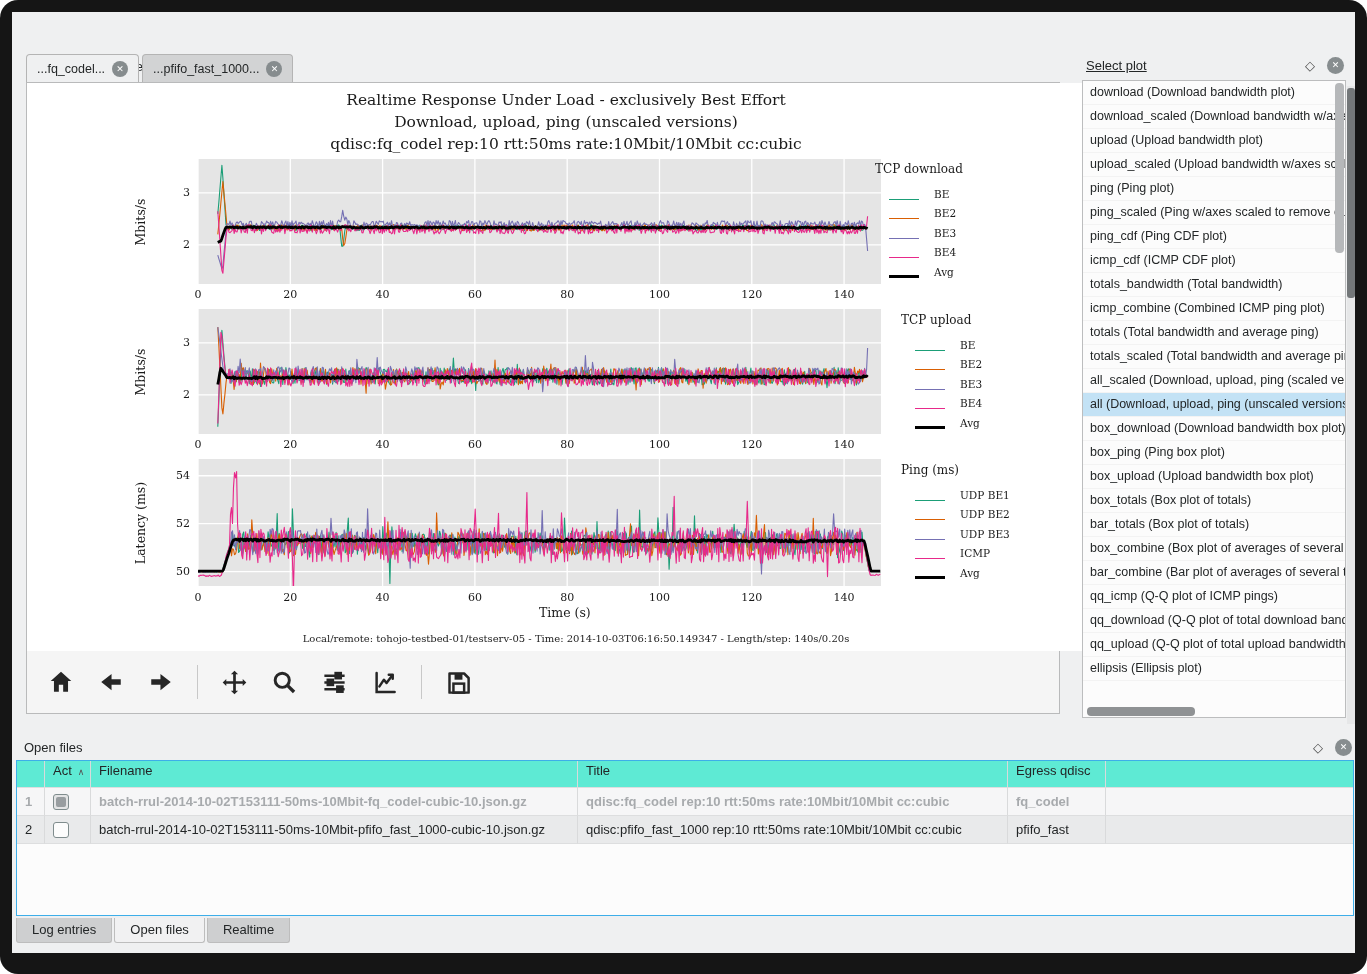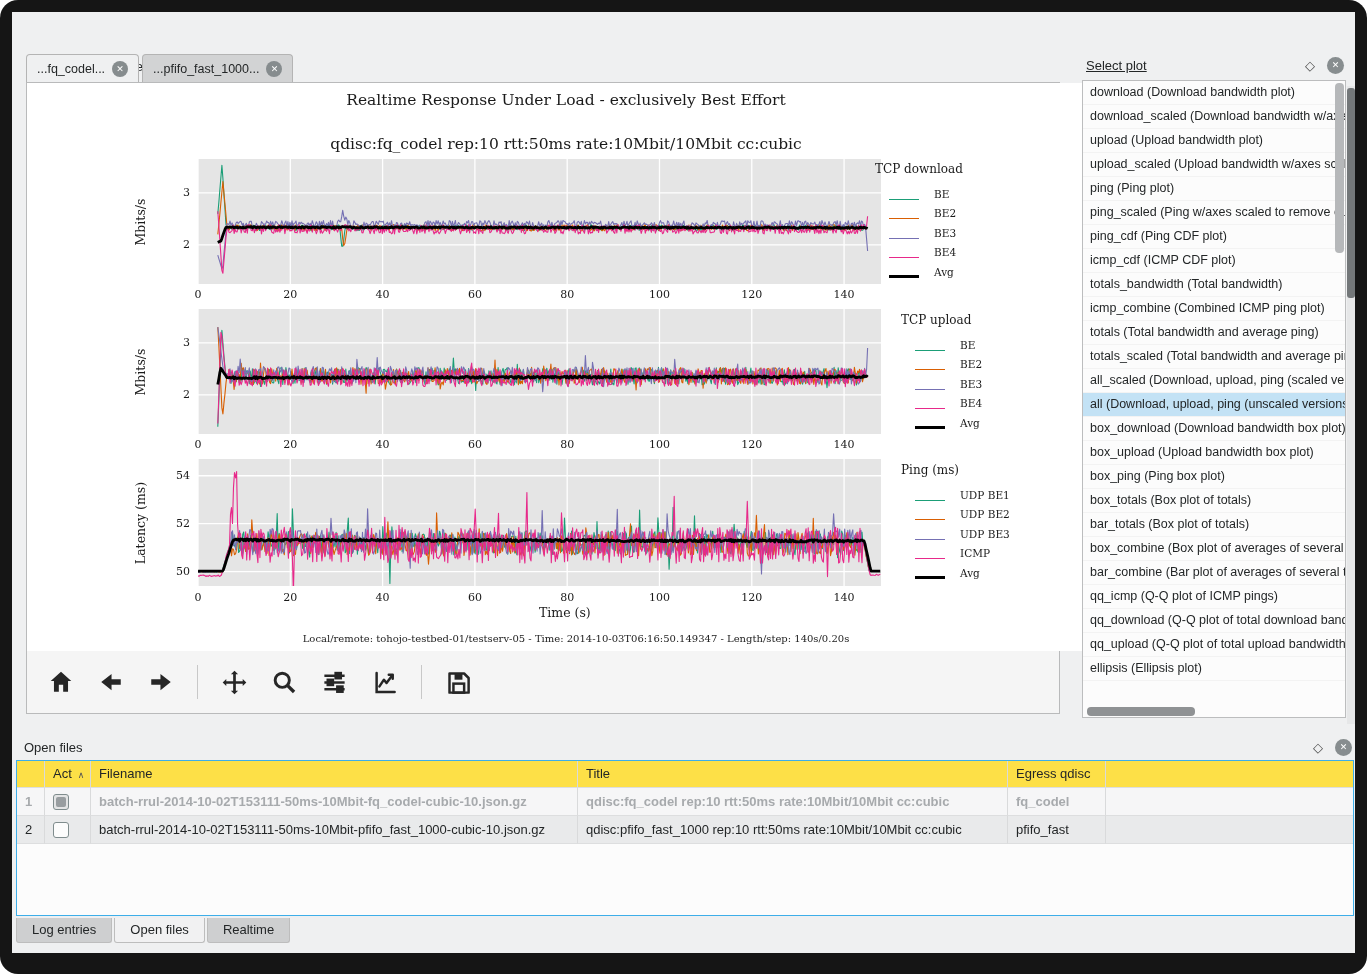--- a/index.html
+++ b/index.html
@@ -66,21 +66,21 @@
 
   
   .bottom-dock { position: absolute; left: 4px; top: 722px; width: 1338px; height: 182px; }
   .bd-header { position: absolute; left: 0; top: 0; right: 0; height: 26px; display: flex; align-items: center; }
   .bd-title { font-size: 13px; color: #232627; padding-left: 8px; flex: 1; }
   .of-table { position: absolute; left: 0; top: 26px; right: 0; bottom: 0; background: #fcfcfc;
               border: 1px solid #3daee9; overflow: hidden; }
   .of-row { display: grid; grid-template-columns: 28px 46px 487px 430px 98px 1fr; }
   .of-cell { height: 28px; line-height: 27px; padding-left: 8px; font-size: 13px; color: #232627;
              border-right: 1px solid #d9dadb; border-bottom: 1px solid #dddedf; white-space: nowrap; overflow: hidden; }
-  .of-head .of-cell { height: 27px; line-height: 26px; background: #fde047; color: #232627; }
+  .of-head .of-cell { height: 27px; line-height: 20px; background: #5eead4; color: #232627; }
   .of-row.dim .of-cell { color: #a7aaad; font-weight: 600; }
   .of-row.r1 .of-cell { background: #f6f6f7; }
   .of-row.r2 .of-cell { background: #e9eaeb; }
   .of-cell.cb-cell { display: flex; align-items: center; justify-content: flex-start; }
   .cbox { width: 16px; height: 16px; border: 1px solid #7f8c8d; border-radius: 3px; background: #fcfcfc;
           display: flex; align-items: center; justify-content: center; }
   .cbox.partial { background: #e3e4e5; }
   .cbox.partial::after { content: ""; width: 10px; height: 10px; border-radius: 2px; background: #989da0; }
   .sort-caret { font-size: 9px; color: #555; margin-left: 6px; }
 
@@ -112,20 +112,21 @@
         </div>
         <div class="tab">
           <span class="tab-label">...pfifo_fast_1000...</span>
           <span class="tab-close">✕</span>
         </div>
       </div>
 
     <div class="plot-widget">
       <div class="figure" id="figure">
         <div class="fig-title" style="top:8px">Realtime Response Under Load - exclusively Best Effort</div>
+        <div class="fig-title" style="top:30px">Download, upload, ping (unscaled versions)</div>
         <div class="fig-title" style="top:52px">qdisc:fq_codel rep:10 rtt:50ms rate:10Mbit/10Mbit cc:cubic</div>
         <div class="xlab" style="left:479px; top:522px">Time (s)</div>
         <div class="caption" style="top:550px">Local/remote: tohojo-testbed-01/testserv-05 - Time: 2014-10-03T06:16:50.149347 - Length/step: 140s/0.20s</div>
       <svg width="683" height="125" class="subplot-svg" style="left: 138px; top: 76px;">
             <rect x="0" y="0" width="683" height="125" fill="#e5e5e5"></rect>
             <line x1="0" x2="0" y1="0" y2="125" stroke="#ffffff" stroke-width="1.3"></line>
             <line x1="92.2972972972973" x2="92.2972972972973" y1="0" y2="125" stroke="#ffffff" stroke-width="1.3"></line>
             <line x1="184.5945945945946" x2="184.5945945945946" y1="0" y2="125" stroke="#ffffff" stroke-width="1.3"></line>
             <line x1="276.89189189189193" x2="276.89189189189193" y1="0" y2="125" stroke="#ffffff" stroke-width="1.3"></line>
             <line x1="369.1891891891892" x2="369.1891891891892" y1="0" y2="125" stroke="#ffffff" stroke-width="1.3"></line>
@@ -353,22 +354,22 @@
           <div class="plot-item">ping_scaled (Ping w/axes scaled to remove outliers)</div>
           <div class="plot-item">ping_cdf (Ping CDF plot)</div>
           <div class="plot-item">icmp_cdf (ICMP CDF plot)</div>
           <div class="plot-item">totals_bandwidth (Total bandwidth)</div>
           <div class="plot-item">icmp_combine (Combined ICMP ping plot)</div>
           <div class="plot-item">totals (Total bandwidth and average ping)</div>
           <div class="plot-item">totals_scaled (Total bandwidth and average ping)</div>
           <div class="plot-item">all_scaled (Download, upload, ping (scaled versions))</div>
           <div class="plot-item selected">all (Download, upload, ping (unscaled versions))</div>
           <div class="plot-item">box_download (Download bandwidth box plot)</div>
+          <div class="plot-item">box_ping (Ping box plot)</div>
           <div class="plot-item">box_upload (Upload bandwidth box plot)</div>
-          <div class="plot-item">box_ping (Ping box plot)</div>
           <div class="plot-item">box_totals (Box plot of totals)</div>
           <div class="plot-item">bar_totals (Box plot of totals)</div>
           <div class="plot-item">box_combine (Box plot of averages of several tests)</div>
           <div class="plot-item">bar_combine (Bar plot of averages of several tests)</div>
           <div class="plot-item">qq_icmp (Q-Q plot of ICMP pings)</div>
           <div class="plot-item">qq_download (Q-Q plot of total download bandwidth)</div>
           <div class="plot-item">qq_upload (Q-Q plot of total upload bandwidth)</div>
           <div class="plot-item">ellipsis (Ellipsis plot)</div>
           <div class="list-vscroll">
             <div class="thumb"></div>

